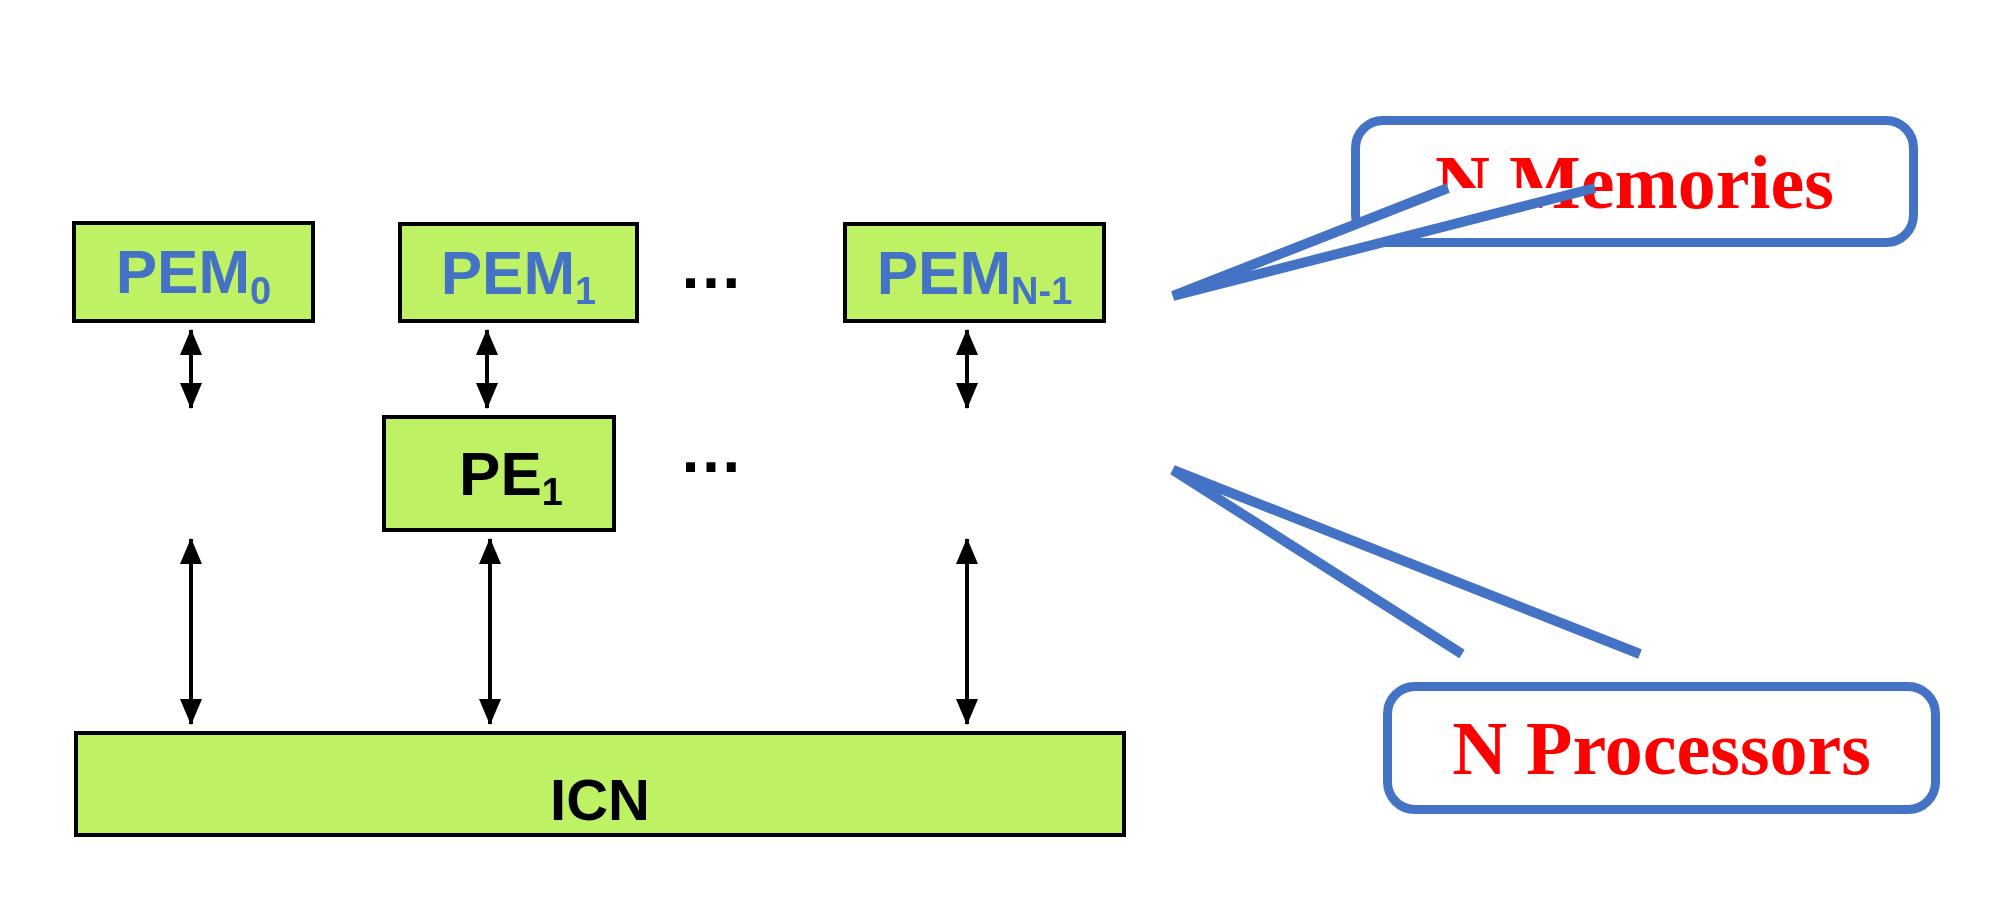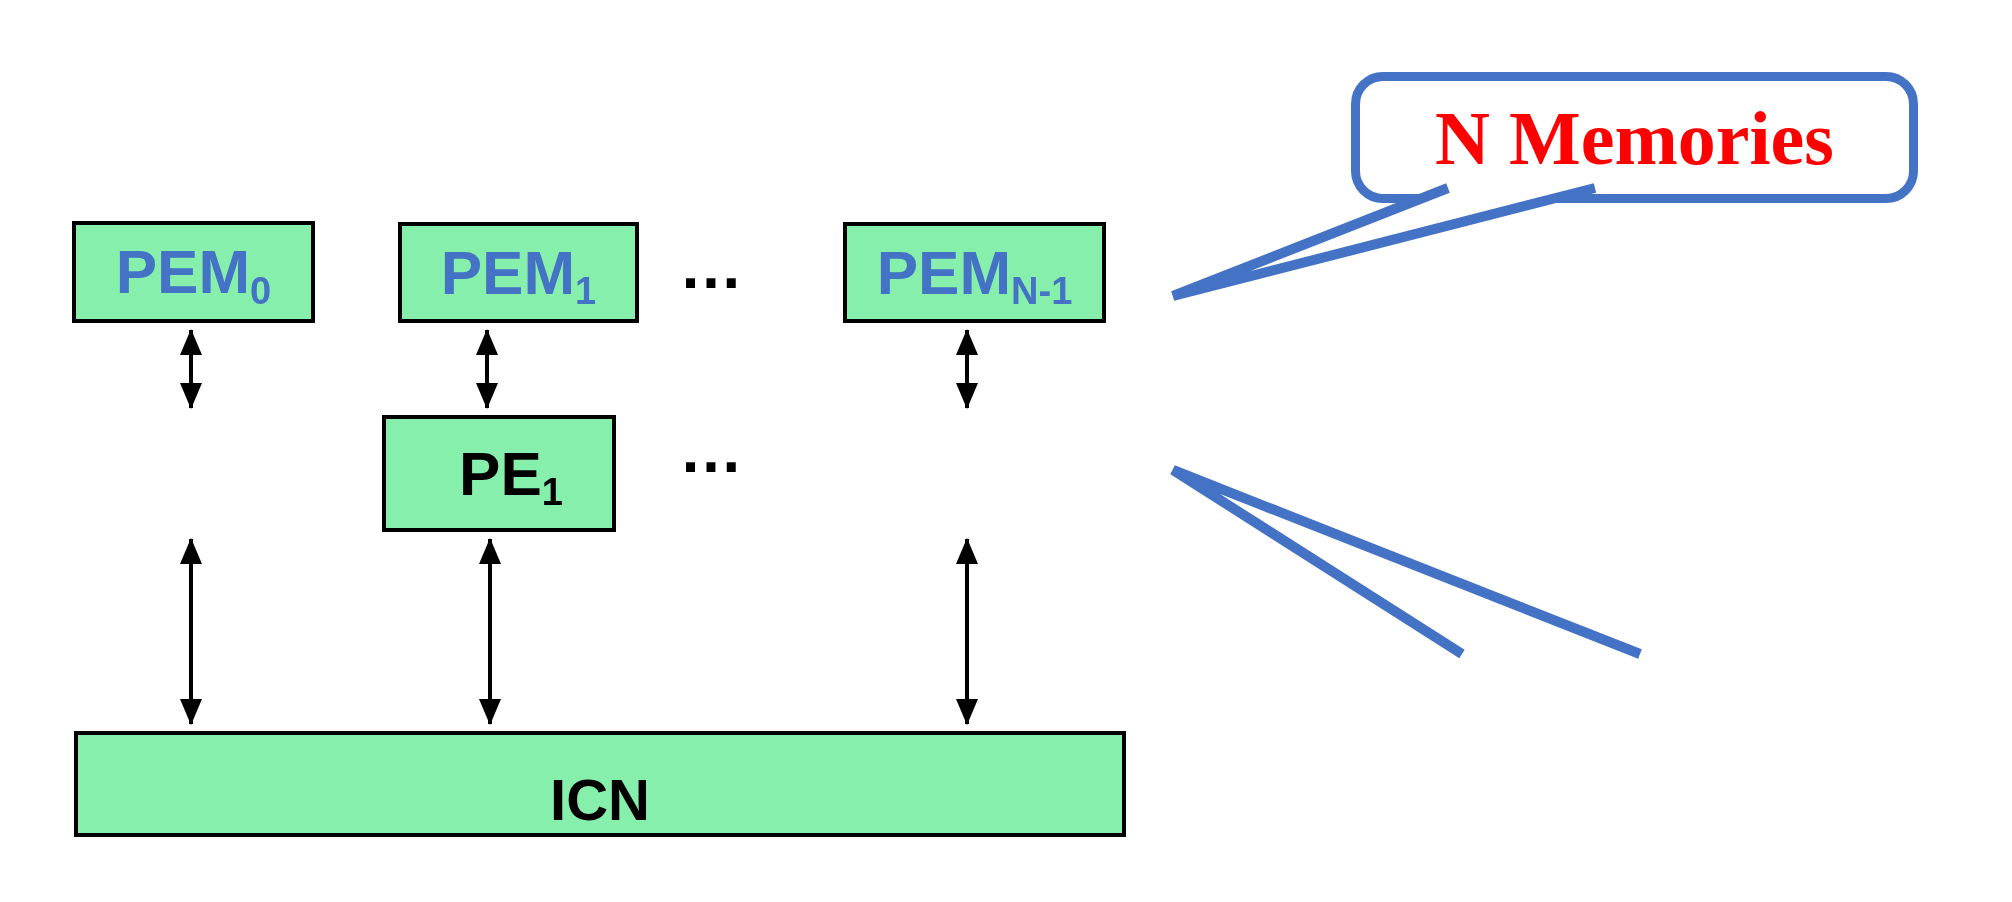--- a/index.html
+++ b/index.html
@@ -1,36 +1,36 @@
 <!DOCTYPE html>
 <html><head>
 <meta charset="utf-8">
 <style>
   html,body { margin:0; padding:0; background:#ffffff; }
   #canvas {
     position:relative; width:2012px; height:902px; background:#ffffff;
     font-family:"Liberation Sans", sans-serif; overflow:hidden;
   }
   .box {
-    position:absolute; background:#86efac; border:4px solid #000000;
+    position:absolute; background:#bef264; border:4px solid #000000;
     box-sizing:border-box; display:flex; align-items:center; justify-content:center;
   }
   .box .lbl { font-weight:bold; font-size:62px; line-height:1; white-space:nowrap; }
   .box .lbl .sub { font-size:38px; position:relative; top:0.28em; }
   .blue-text { color:#4472C4; }
   .black-text { color:#000000; }
   .icn-lbl { font-weight:bold; font-size:58px; color:#000000; }
   .dots {
     position:absolute; width:120px; text-align:center; color:#000000;
     font-weight:bold; font-size:64px; line-height:64px; letter-spacing:2px;
   }
   .callout {
     position:absolute; background:#ffffff; border:9px solid #4472C4;
     border-radius:32px; box-sizing:border-box;
-    display:flex; align-items:center; justify-content:center;
+    display:flex; align-items:center; justify-content:center;margin-top:44px;
   }
   .callout .ctext {
     font-family:"Liberation Serif", serif; font-weight:bold;
     font-size:76px; color:#FF0000; white-space:nowrap; line-height:1;
   }
   #overlay { position:absolute; left:0; top:0; z-index:10; pointer-events:none; }
 </style>
 </head>
 <body>
 
@@ -53,20 +53,23 @@
   <div class="dots" style="left:652px; top:234px;">…</div>
   <div class="dots" style="left:652px; top:418px;">…</div>
 
   <div class="box" style="left:74px; top:731px; width:1052px; height:106px;align-items:flex-end;">
     <span class="icn-lbl">ICN</span>
   </div>
 
   <div class="callout" style="left:1351px; top:72px; width:567px; height:131px;">
     <span class="ctext">N Memories</span>
   </div>
+  <div class="callout" style="left:1383px; top:638px; width:557px; height:132px;">
+    <span class="ctext">N Processors</span>
+  </div>
 
   <svg id="overlay" width="2012" height="902" viewBox="0 0 2012 902">
     <defs>
       <marker id="ah-end" markerUnits="userSpaceOnUse" markerWidth="28" markerHeight="24" refX="25" refY="11" orient="auto">
         <path d="M0,0 L26,11 L0,22 Z" fill="#000000"></path>
       </marker>
       <marker id="ah-start" markerUnits="userSpaceOnUse" markerWidth="28" markerHeight="24" refX="25" refY="11" orient="auto-start-reverse">
         <path d="M0,0 L26,11 L0,22 Z" fill="#000000"></path>
       </marker>
     </defs>

